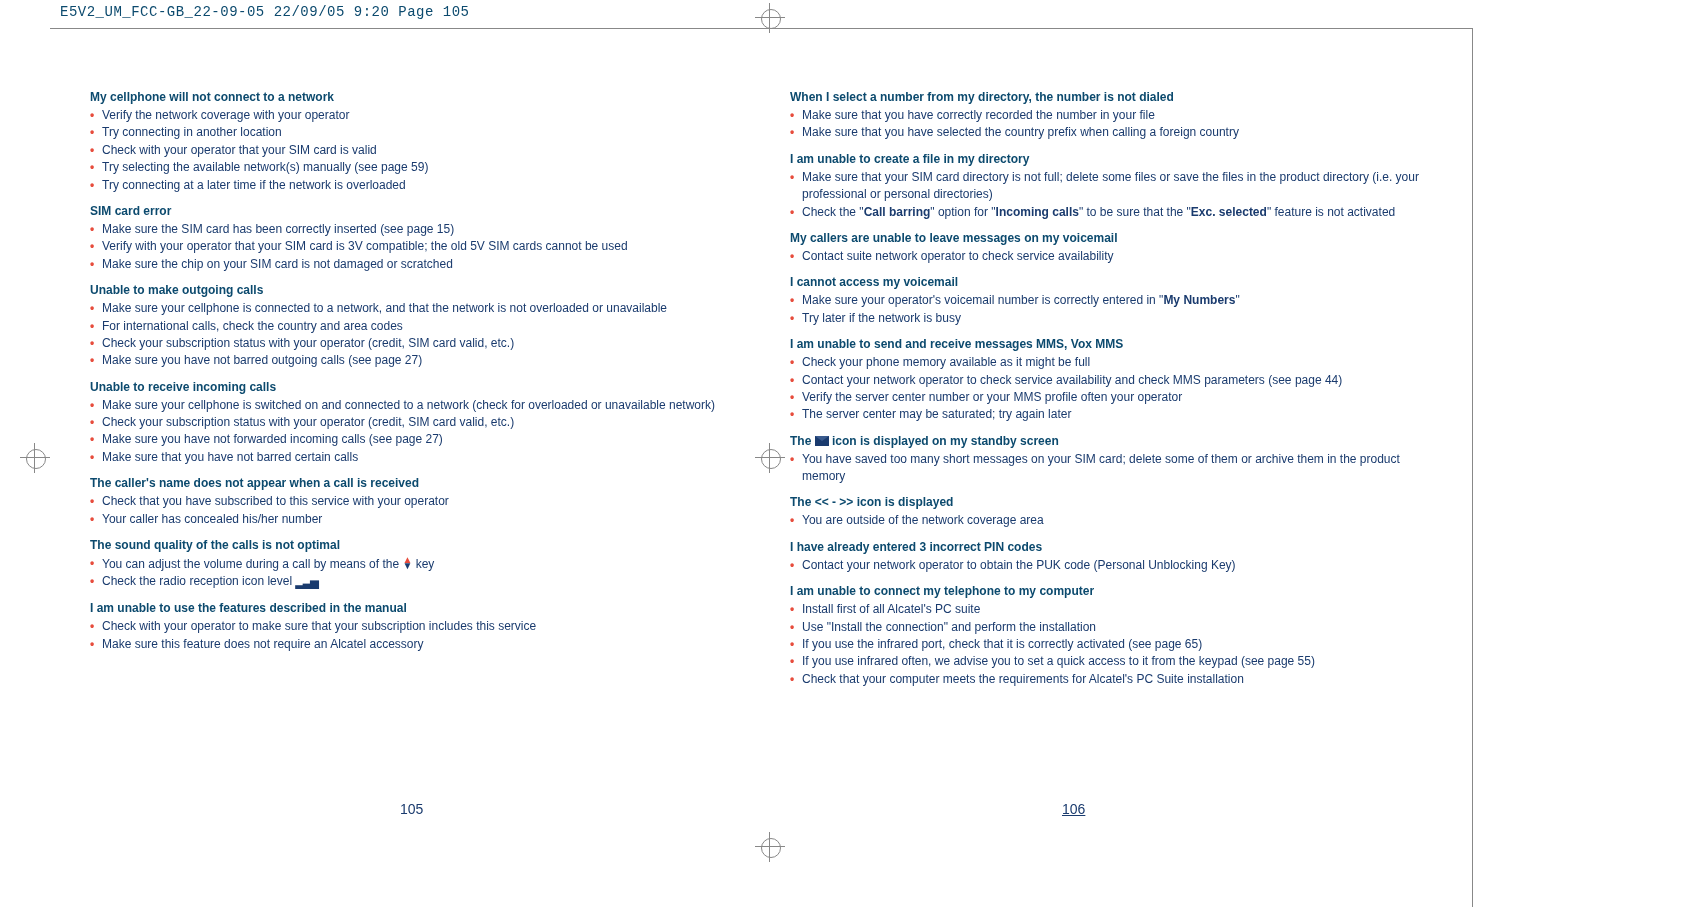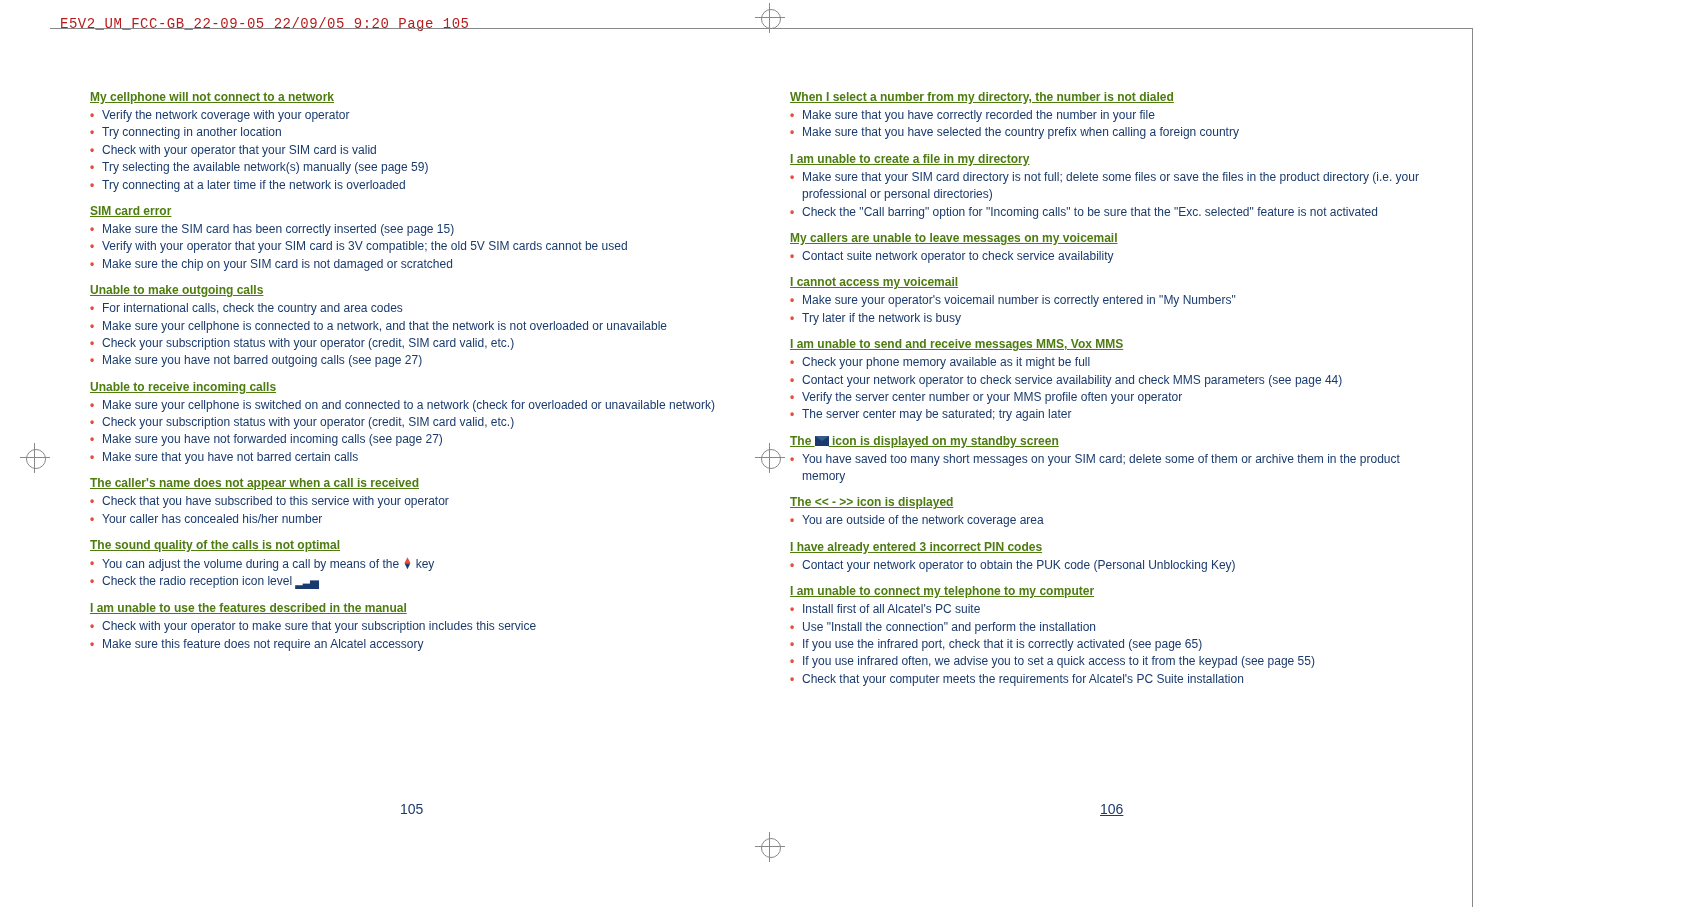--- a/index.html
+++ b/index.html
@@ -8,25 +8,25 @@
     font-family: Verdana, Geneva, sans-serif;
     font-size: 12px;
     background: #fff;
     color: #1a3b6e;
     width: 1708px;
     height: 917px;
     position: relative;
   }
   .header-line {
     position: absolute;
-    top: 16px;
+    top: 4px;
     left: 60px;
     font-family: "Courier New", monospace;
     font-size: 14px;
-    color: #b91c1c;
+    color: #0c4a6e;
     letter-spacing: 0.5px;
   }
   .crop-marks {
     position: absolute;
     top: 8px;
     left: 740px;
     width: 60px;
     height: 20px;
   }
   .crop-marks .circle {
@@ -94,25 +94,24 @@
     width: 640px;
   }
   .page-left {
     left: 90px;
   }
   .page-right {
     left: 790px;
   }
   .section-title {
     font-weight: bold;
-    color: #4d7c0f;
+    color: #0c4a6e;
     margin-top: 10px;
     margin-bottom: 3px;
     font-size: 12px;
-    text-decoration: underline;
   }
   ul.bullets {
     list-style: none;
     padding: 0;
     margin: 0 0 8px 0;
   }
   ul.bullets li {
     position: relative;
     padding-left: 12px;
     color: #1a3b6e;
@@ -126,21 +125,21 @@
     color: #e74c3c;
     font-weight: bold;
   }
   .page-number {
     position: absolute;
     bottom: 100px;
     font-size: 14px;
     color: #1a3b6e;
   }
   .pn-left { left: 400px; }
-  .pn-right { left: 1100px; text-decoration: underline; }
+  .pn-right { left: 1062px; text-decoration: underline; }
   .call-icon {
     display: inline-block;
     width: 10px;
     height: 14px;
     vertical-align: -2px;
   }
   .call-icon svg { display: block; }
   .updown-icon {
     display: inline-block;
     font-size: 10px;
@@ -166,21 +165,21 @@
   }
   .msg-icon::after {
     content: "";
     position: absolute;
     top: 0;
     left: 0;
     border-left: 7px solid transparent;
     border-right: 7px solid transparent;
     border-top: 5px solid #3a5b8e;
   }
-  b { font-weight: normal; }
+  b { font-weight: bold; }
 </style>
 </head>
 <body>
 
 <div class="header-line">E5V2_UM_FCC-GB_22-09-05  22/09/05  9:20  Page 105</div>
 
 <div class="border-top"></div>
 <div class="border-right"></div>
 
 <div class="crop-marks">
@@ -217,22 +216,22 @@
 
   <div class="section-title">SIM card error</div>
   <ul class="bullets">
     <li>Make sure the SIM card has been correctly inserted (see page 15)</li>
     <li>Verify with your operator that your SIM card is 3V compatible; the old 5V SIM cards cannot be used</li>
     <li>Make sure the chip on your SIM card is not damaged or scratched</li>
   </ul>
 
   <div class="section-title">Unable to make outgoing calls</div>
   <ul class="bullets">
+    <li>Make sure your cellphone is connected to a network, and that the network is not overloaded or unavailable</li>
     <li>For international calls, check the country and area codes</li>
-    <li>Make sure your cellphone is connected to a network, and that the network is not overloaded or unavailable</li>
     <li>Check your subscription status with your operator (credit, SIM card valid, etc.)</li>
     <li>Make sure you have not barred outgoing calls (see page 27)</li>
   </ul>
 
   <div class="section-title">Unable to receive incoming calls</div>
   <ul class="bullets">
     <li>Make sure your cellphone is switched on and connected to a network (check for overloaded or unavailable network)</li>
     <li>Check your subscription status with your operator (credit, SIM card valid, etc.)</li>
     <li>Make sure you have not forwarded incoming calls (see page 27)</li>
     <li>Make sure that you have not barred certain calls</li>

